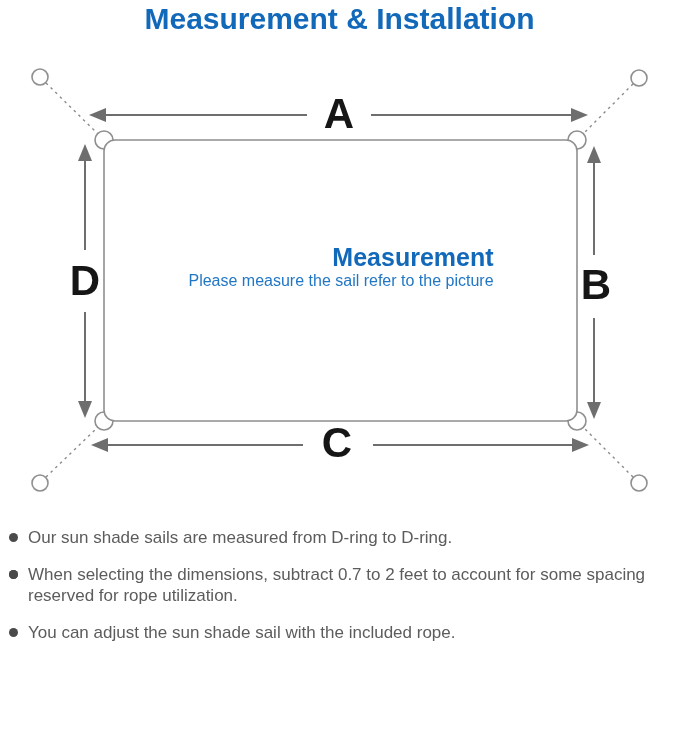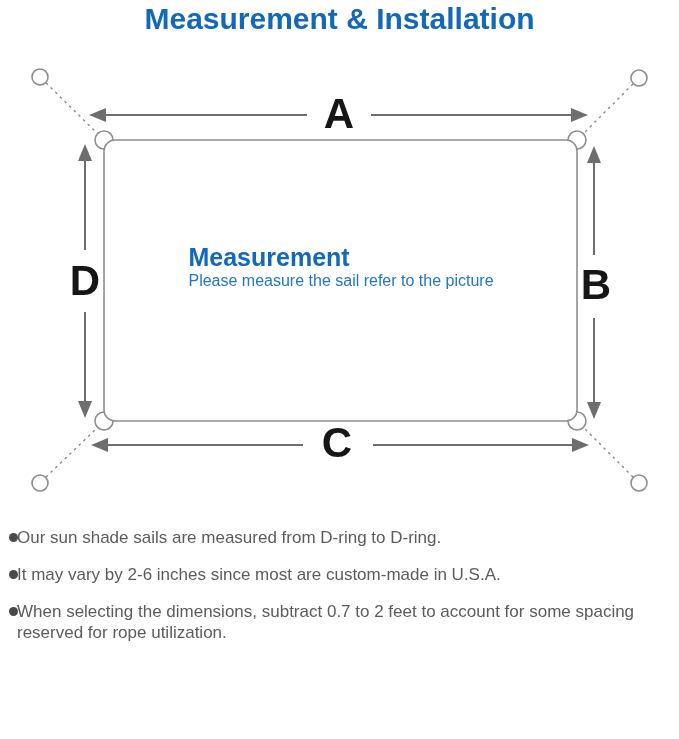--- a/index.html
+++ b/index.html
@@ -47,21 +47,21 @@
   }
   .label-a { left: 339px; top: 59px; }
   .label-b { left: 596px; top: 230px; }
   .label-c { left: 337px; top: 388px; }
   .label-d { left: 85px;  top: 226px; }
   .center-text {
     position: absolute;
     left: 341px;
     top: 188px;
     transform: translateX(-50%);
-    text-align: left;
+    text-align: right;
     white-space: nowrap;
   }
   .center-title {
     font-size: 25px;
     font-weight: bold;
     color: #1268b9;
   }
   .center-sub {
     font-size: 16px;
     color: #2277c5;
@@ -70,21 +70,21 @@
     position: absolute;
     top: 527px;
     left: 0;
     width: 679px;
     margin: 0;
     padding: 0;
     list-style: none;
   }
   .notes li {
     position: relative;
-    padding-left: 17px;
+    padding-left: 28px;
     padding-right: 6px;
     margin-bottom: 16px;
     font-size: 17px;
     line-height: 21px;
     color: #5c5c5c;
   }
   .notes .dot {
     position: absolute;
     left: 9px;
     top: 6px;
@@ -153,21 +153,24 @@
     </div>
   </div>
 
   <ul class="notes">
     <li>
       <span class="dot"></span>
       <span>Our sun shade sails are measured from D-ring to D-ring.</span>
     </li>
     <li>
       <span class="dot"></span>
-      <span>It may vary by 2-6 inches since most are custom-made in U.S.A.</span>
     </li>
     <li>
       <span class="dot"></span>
       <span>When selecting the dimensions, subtract 0.7 to 2 feet to account for some spacing reserved for rope utilization.</span>
+    </li>
+    <li>
+      <span class="dot"></span>
+      <span>You can adjust the sun shade sail with the included rope.</span>
     </li>
   </ul>
 
 </div>
 
 </body></html>

